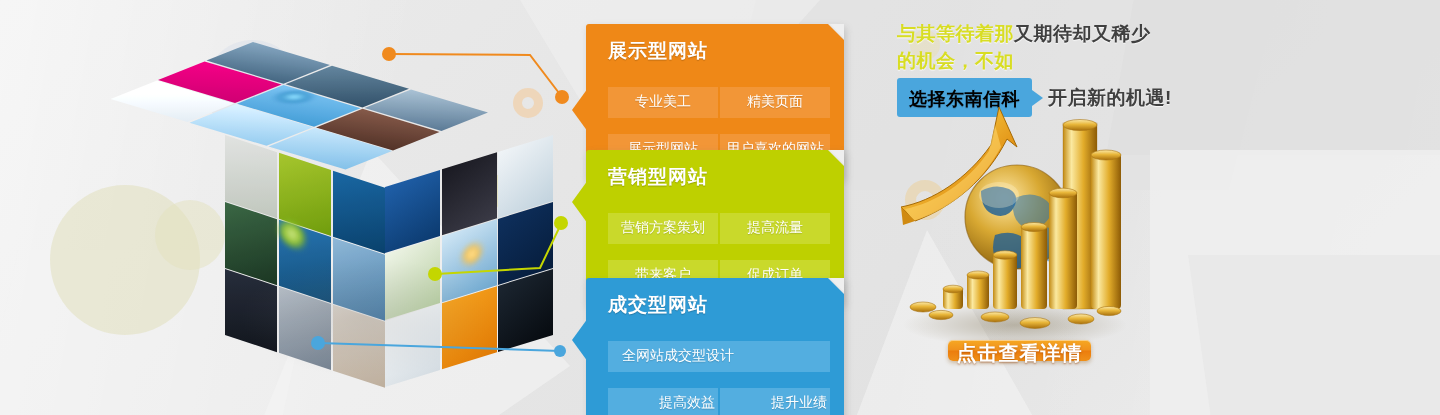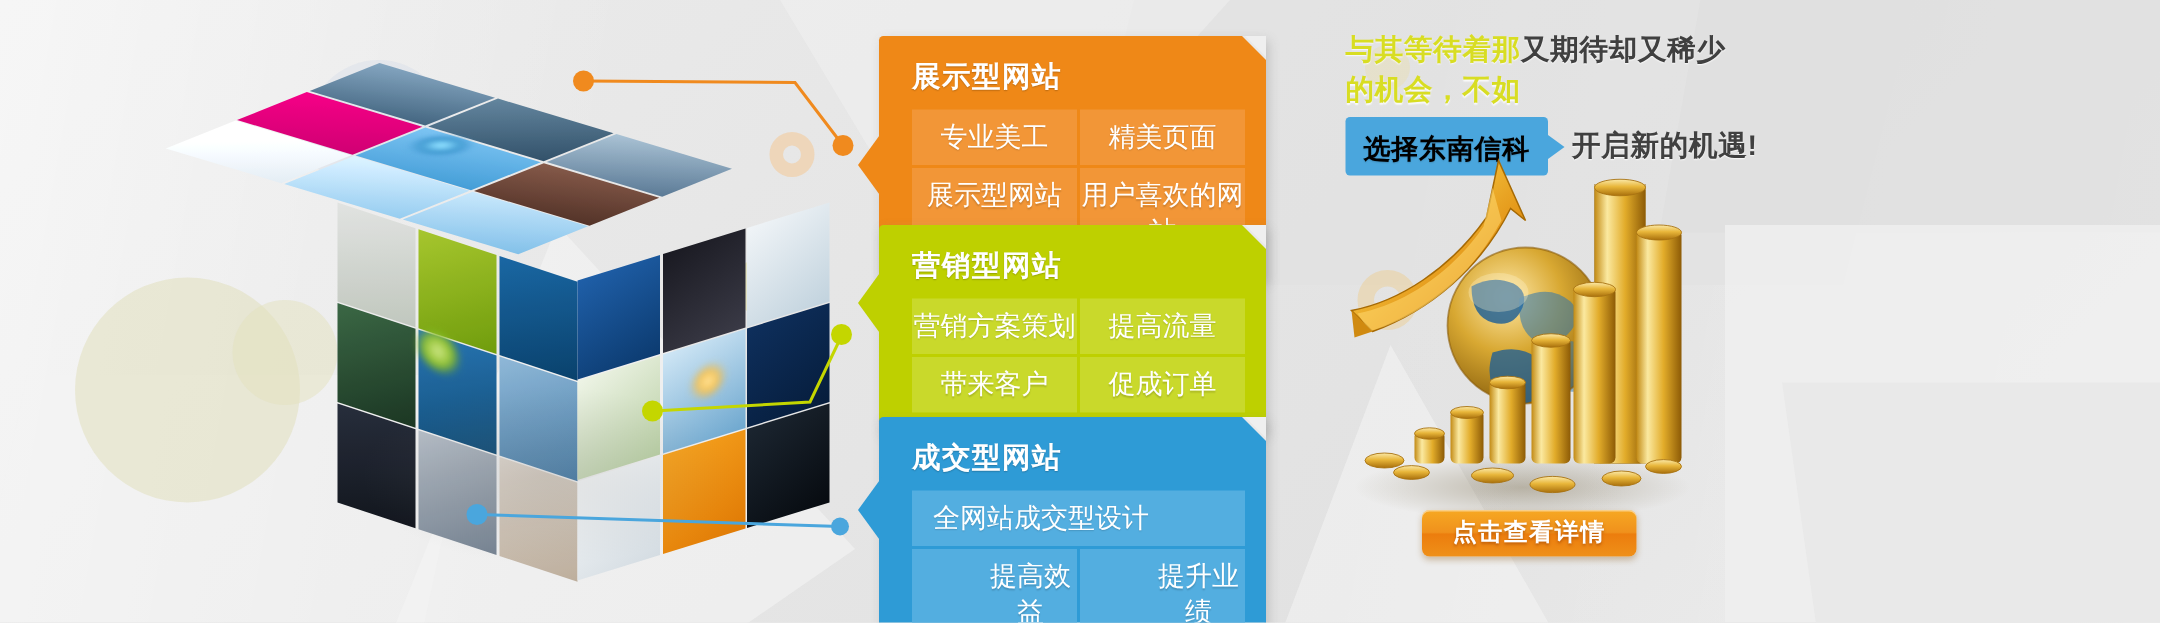--- a/index.html
+++ b/index.html
@@ -97,24 +97,25 @@
     padding:10px 14px 12px 22px;
     color:#fff;
     box-shadow:2px 3px 7px rgba(120,120,120,.30);
   }
   .panel .ptitle {
     font-size:19px; font-weight:bold; letter-spacing:1px;
     margin:4px 0 9px 0; text-shadow:0 1px 1px rgba(0,0,0,.22);
   }
   .prow { display:flex; gap:2px; margin-bottom:2px; }
   .pcell {
-    font-size:18px; padding:6px 0 7px 0;
+    font-size:14px; padding:6px 0 7px 0;
     text-align:center;
     text-shadow:0 1px 1px rgba(0,0,0,.16);
     flex:1 1 0;
+    margin-top:14px;
   }
   .pcell.w-half { flex:1 1 50%; }
   .pcell.w-full { flex:1 1 100%; }
 
   
   .panel .notch {
     position:absolute; left:-14px; width:16px; height:44px;
   }
   .panel .foldcut {
     position:absolute; right:0; top:0; width:16px; height:16px;
@@ -141,25 +142,25 @@
   .tag-arrow {
     width:0;height:0;border-top:8px solid transparent;border-bottom:8px solid transparent;
     border-left:11px solid #4aa6dd; margin-right:5px;
   }
 
   
   .illo { position:absolute; left:895px; top:95px; width:235px; height:250px; }
 
   
   .cta {
-    position:absolute; left:948px; top:340px; width:143px; height:31px;
+    position:absolute; left:948px; top:340px; width:143px; height:21px;
     border:none; cursor:pointer;
     border-radius:5px;
     background:linear-gradient(180deg,#f6a823 0%,#f0911c 48%,#ec7d0d 52%,#ef9019 100%);
-    color:#fff; font-size:16px; font-weight:bold; letter-spacing:1px;
+    color:#fff; font-size:20px; font-weight:bold; letter-spacing:1px;
     font-family:"Liberation Sans","DejaVu Sans",sans-serif;
     text-shadow:0 1px 2px rgba(150,60,0,.55);
     box-shadow:0 2px 4px rgba(140,90,20,.35), inset 0 1px 0 rgba(255,255,255,.45);
   }
 </style>
 </head>
 <body>
 
 <div id="stage">
 

